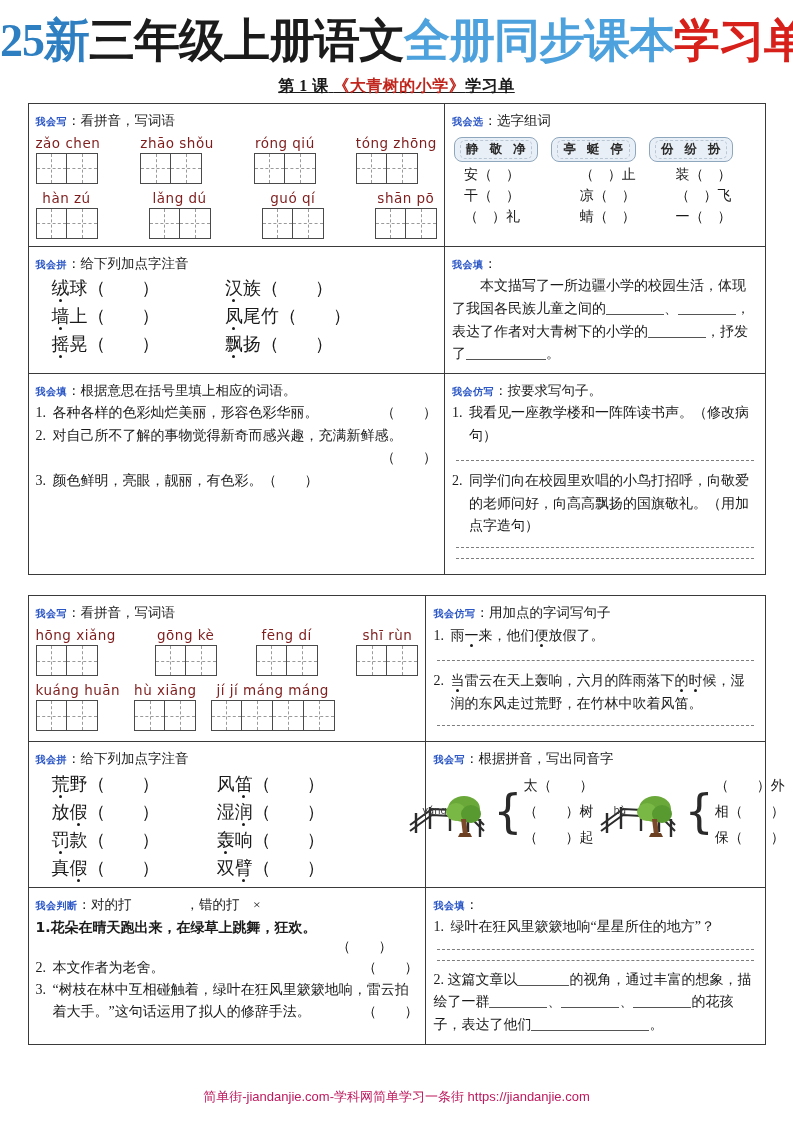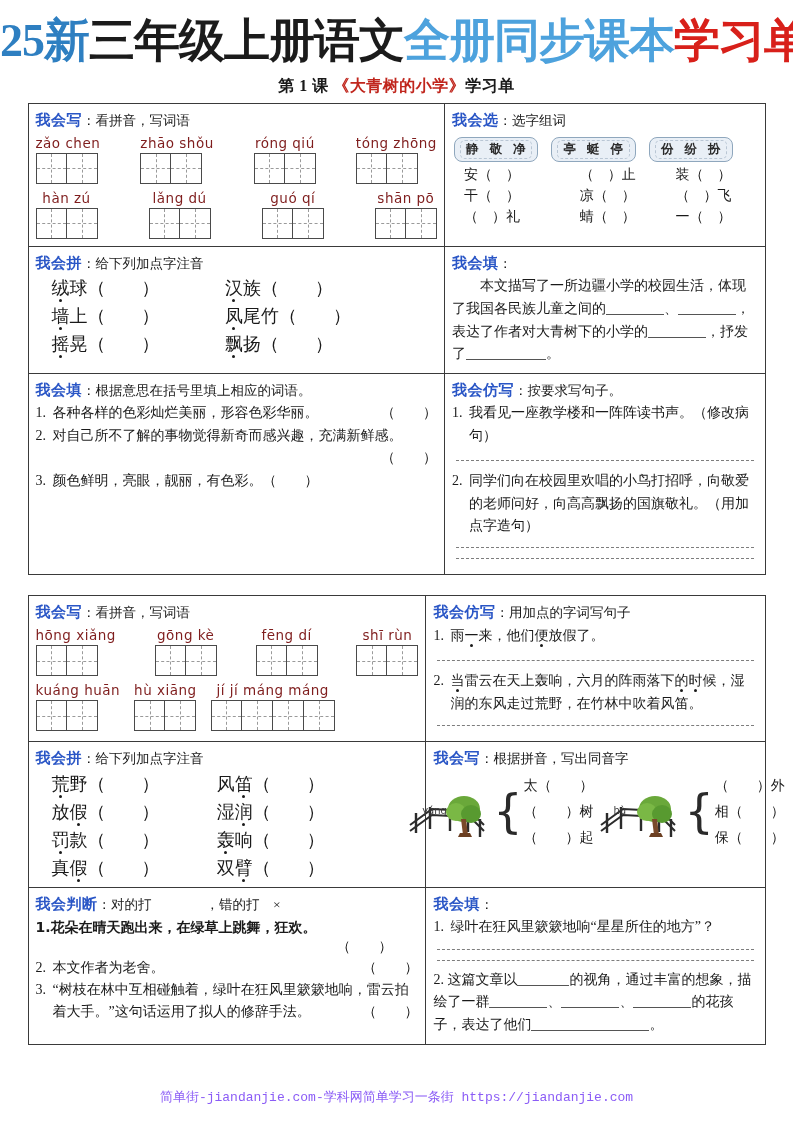--- a/index.html
+++ b/index.html
@@ -27,20 +27,21 @@
   .t-dark{color:#1b1b1b;}
   .t-lblue{color:#4da2dd;}
   .t-red{color:#d8201a;}
 
   .lesson-title{
     text-align:center;
     font-size:16px;
     font-weight:bold;
     margin:4px 0 6px 0;
     letter-spacing:0.5px;
+    text-decoration:underline;
   }
   .lesson-title .book{color:#c0261d;}
 
   
   .sheet{
     width:738px;
     margin:0 auto;
     border:1.6px solid #3a3a3a;
     border-collapse:collapse;
     table-layout:fixed;
@@ -48,21 +49,21 @@
   }
   .sheet td{
     border:1.1px solid #3a3a3a;
     vertical-align:top;
     padding:5px 7px 7px 7px;
   }
 
   .tag{
     color:#2a56c6;
     font-weight:bold;
-    font-size:15px;
+    font-size:10px;
     font-family:"Liberation Serif","DejaVu Serif",serif;
     letter-spacing:0.5px;
   }
   .prompt{font-size:13.5px;}
   .hdr{margin-bottom:2px;line-height:1.35;}
 
   
   .pyrow{display:flex;justify-content:space-between;margin-top:4px;}
   .pyrow.left{justify-content:flex-start;}
   .pycell{margin-right:14px;}
@@ -210,22 +211,22 @@
   }
   .judge-paren{text-align:right;padding-right:26px;font-size:14px;}
 
   
   .footer{
     position:absolute;
     left:0;right:0;
     bottom:26px;
     text-align:center;
     font-size:13px;
-    color:#8b5cf6;
-    font-family:Liberation Mono, monospace;
+    color:#be185d;
+    font-family:Liberation Sans, sans-serif;
     white-space:nowrap;
     margin-top:26px;
   }
   .pageno{
     position:absolute;
     left:0;right:0;
     bottom:26px;
     text-align:center;
     font-size:13px;
     color:#6e6e6e;

